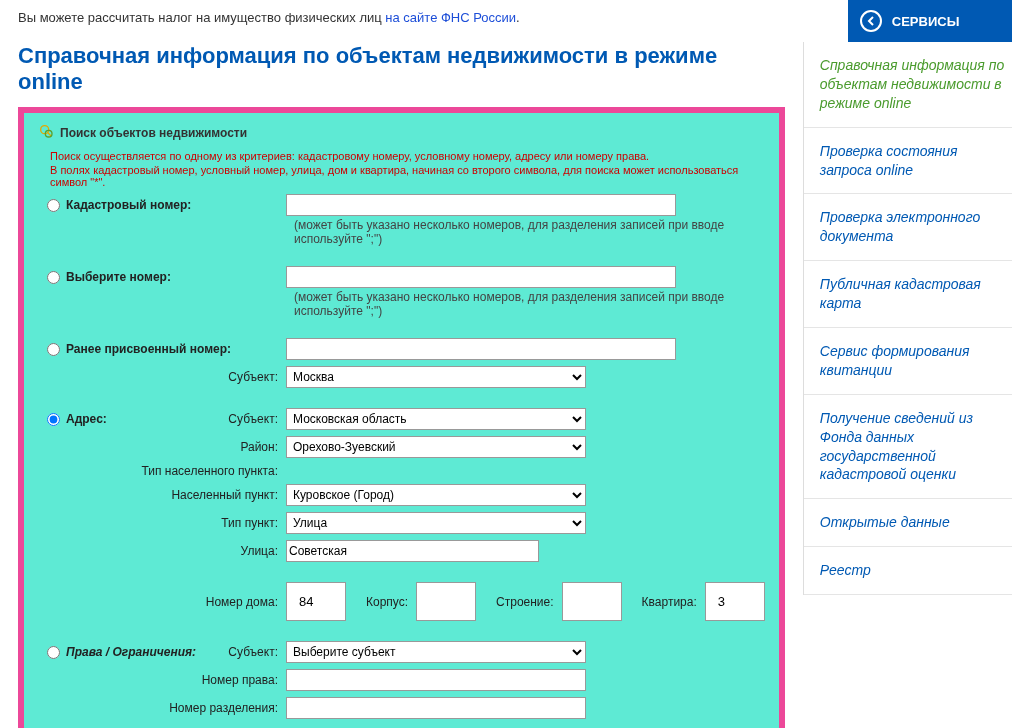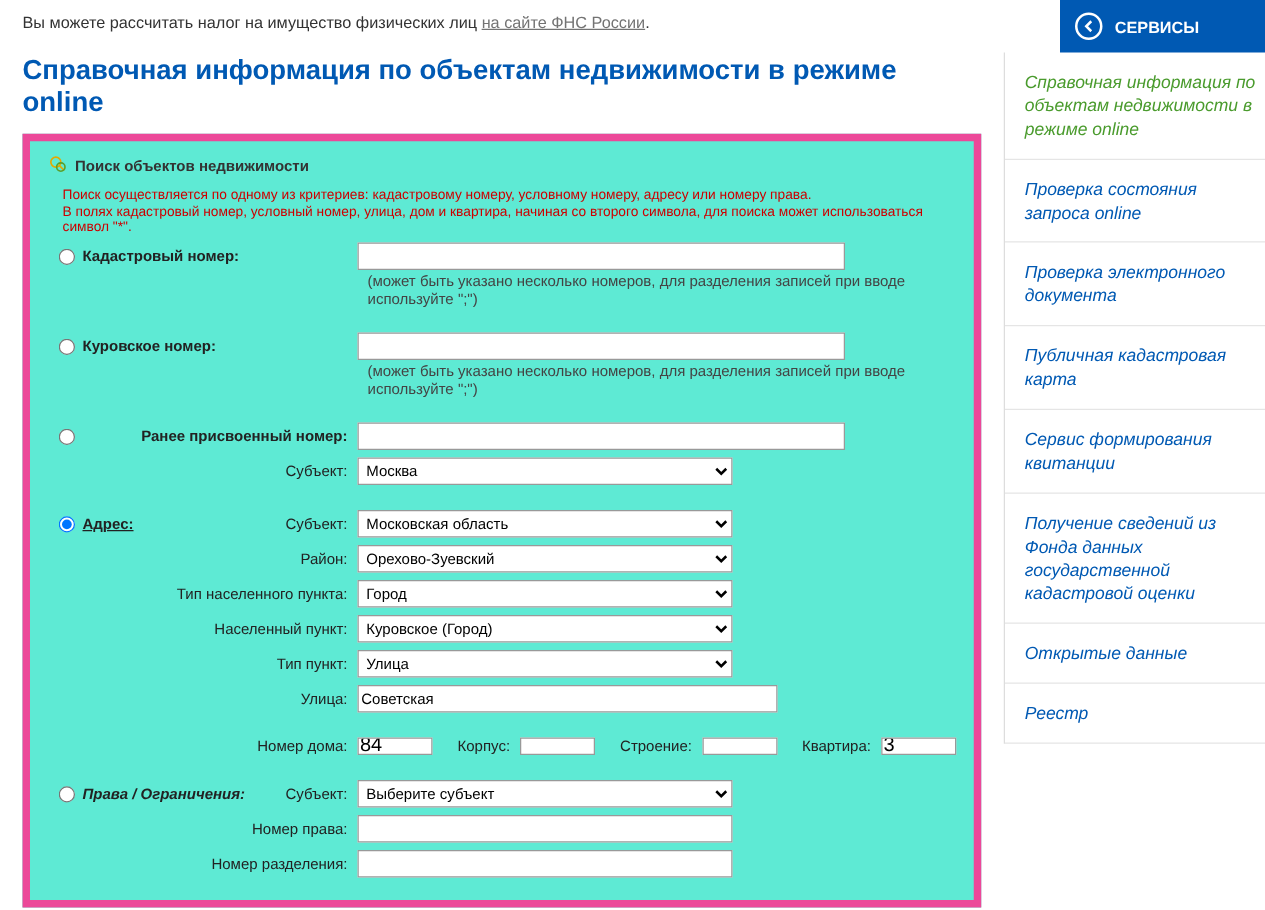--- a/index.html
+++ b/index.html
@@ -17,22 +17,21 @@
   .main {
     flex: 1;
     padding: 10px 18px 10px 18px;
   }
   .intro-text {
     color: #333;
     font-size: 13px;
     margin-bottom: 18px;
   }
   .intro-link {
-    color: #737373;
-    text-decoration: underline;
+    color: #1d4ed8;
     cursor: pointer;
   }
   .page-title {
     color: #0059b3;
     font-size: 22px;
     font-weight: bold;
     margin-bottom: 12px;
   }
   .panel {
     border: 6px solid #ec4899;
@@ -104,24 +103,24 @@
     gap: 8px;
   }
   .inline-fields label {
     font-size: 12px;
     color: #222;
     padding-left: 12px;
   }
   .inline-fields label:first-child { padding-left: 0; }
   .small-input {
     width: 60px;
-    height: 14px;
+    height: 39px;
     border: 1px solid #999;
-    padding: 1px 1px;
-    font-size: 16px;
+    padding: 1px 12px;
+    font-size: 13px;
   }
   .sidebar {
     width: 218px;
     flex-shrink: 0;
   }
   .sidebar-header {
     background: #0059b3;
     color: #fff;
     font-weight: bold;
     font-size: 13px;
@@ -186,73 +185,68 @@
         <div class="radio-col"><input type="radio" name="crit" style=""></div>
         <div class="label-col bold" style="text-align:left; width:220px;">Кадастровый номер:</div>
         <div class="input-col"><input class="wide-input" type="text" style=""></div>
       </div>
       <div class="help-text">(может быть указано несколько номеров, для разделения записей при вводе используйте ";")</div>
 
       <div class="spacer"></div>
 
       <div class="form-row">
         <div class="radio-col"><input type="radio" name="crit" style=""></div>
-        <div class="label-col bold" style="text-align:left;">Куровское номер:</div>
+        <div class="label-col bold" style="text-align:left;">Выберите номер:</div>
         <div class="input-col"><input class="wide-input" type="text" style=""></div>
       </div>
       <div class="help-text">(может быть указано несколько номеров, для разделения записей при вводе используйте ";")</div>
 
       <div class="spacer"></div>
 
       <div class="form-row">
         <div class="radio-col"><input type="radio" name="crit" style=""></div>
-        <div class="label-col bold" style="text-align:right;">Ранее присвоенный номер:</div>
+        <div class="label-col bold" style="text-align:left;">Ранее присвоенный номер:</div>
         <div class="input-col"><input class="wide-input" type="text" style=""></div>
       </div>
       <div class="form-row">
         <div class="radio-col"></div>
         <div class="label-col">Субъект:</div>
         <div class="input-col">
           <select class="select">
             <option>Москва</option>
           </select>
         </div>
       </div>
 
       <div class="spacer"></div>
 
       <div class="form-row">
         <div class="radio-col"><input type="radio" name="crit" checked="" style=""></div>
         <div class="label-col bold" style="display:flex; justify-content:space-between;">
-          <span style="text-align:left;text-decoration:underline;">Адрес:</span>
+          <span style="text-align:left;">Адрес:</span>
           <span style="font-weight:normal;">Субъект:</span>
         </div>
         <div class="input-col">
           <select class="select">
             <option>Московская область</option>
           </select>
         </div>
       </div>
       <div class="form-row">
         <div class="radio-col"></div>
         <div class="label-col">Район:</div>
         <div class="input-col">
           <select class="select">
             <option>Орехово-Зуевский</option>
           </select>
         </div>
       </div>
       <div class="form-row">
         <div class="radio-col"></div>
         <div class="label-col">Тип населенного пункта:</div>
-        <div class="input-col">
-          <select class="select">
-            <option>Город</option>
-          </select>
-        </div>
       </div>
       <div class="form-row">
         <div class="radio-col"></div>
         <div class="label-col">Населенный пункт:</div>
         <div class="input-col">
           <select class="select">
             <option>Куровское (Город)</option>
           </select>
         </div>
       </div>
@@ -262,21 +256,21 @@
         <div class="input-col">
           <select class="select">
             <option>Улица</option>
           </select>
         </div>
       </div>
       <div class="form-row">
         <div class="radio-col"></div>
         <div class="label-col">Улица:</div>
         <div class="input-col">
-          <input class="select" style="width: 336px;" type="text" value="Советская">
+          <input class="select" style="width: 253px;" type="text" value="Советская">
         </div>
       </div>
 
       <div class="spacer"></div>
 
       <div class="form-row">
         <div class="radio-col"></div>
         <div class="label-col">Номер дома:</div>
         <div class="input-col inline-fields">
           <input class="small-input" type="text" value="84" style="">

